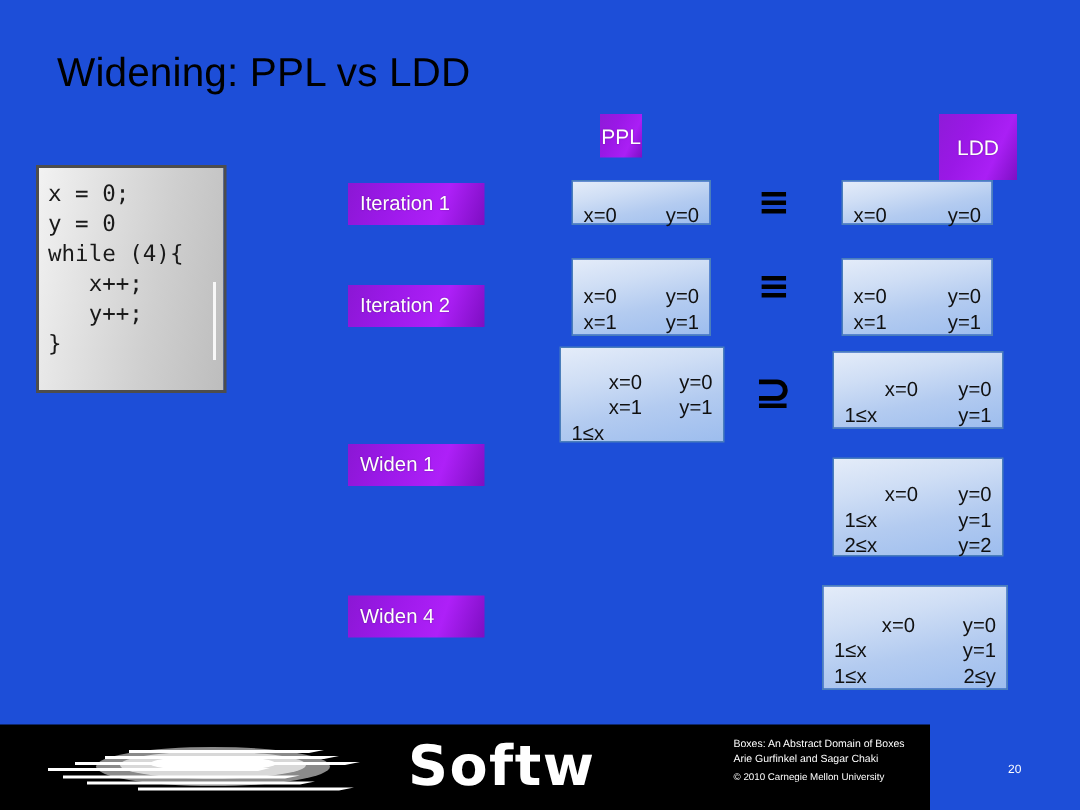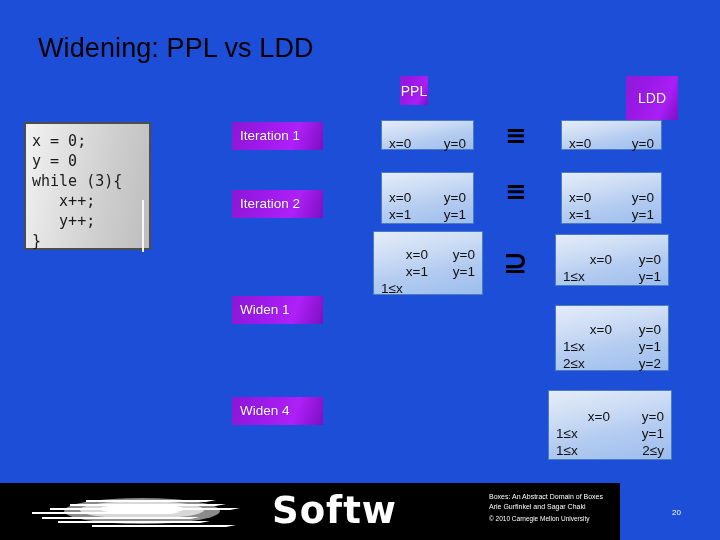--- a/index.html
+++ b/index.html
@@ -28,23 +28,23 @@
     font-weight: 400;
     color: #000000;
     letter-spacing: 0.1px;
     white-space: nowrap;
   }
 
   
   #code-box {
     position: absolute;
     left: 24px;
-    top: 122px;
+    top: 110px;
     width: 127px;
-    height: 128px;
+    height: 152px;
     box-sizing: border-box;
     border: 2px solid #4d4d4d;
     background: linear-gradient(100deg, #f2f2f2 0%, #e2e2e2 28%, #cfcfcf 62%, #bdbdbd 100%);
     padding: 7px 0 0 6px;
   }
   #code-box .code-line {
     font-family: "DejaVu Sans Mono", "Liberation Mono", monospace;
     font-size: 15px;
     line-height: 20px;
     color: #1a1a1a;
@@ -197,21 +197,21 @@
 </head>
 <body>
 
 <div id="slide">
 
   <div id="slide-title">Widening: PPL vs LDD</div>
 
   <div id="code-box">
     <div class="code-line">x = 0;</div>
     <div class="code-line">y = 0</div>
-    <div class="code-line">while (3){</div>
+    <div class="code-line">while (4){</div>
     <div class="code-line">   x++;</div>
     <div class="code-line">   y++;</div>
     <div class="code-line">}</div>
     <div class="scroll-hint"></div>
   </div>
 
   <div class="col-header" id="ppl-header">PPL</div>
   <div class="col-header" id="ldd-header">LDD</div>
 
   <div class="step-label" id="label-iter1">Iteration 1</div>

